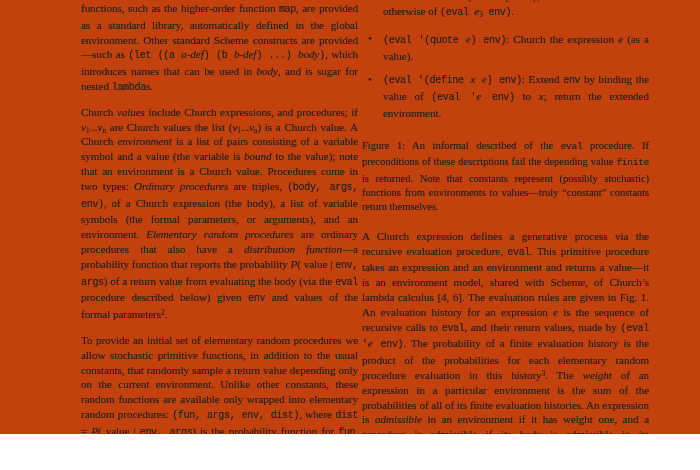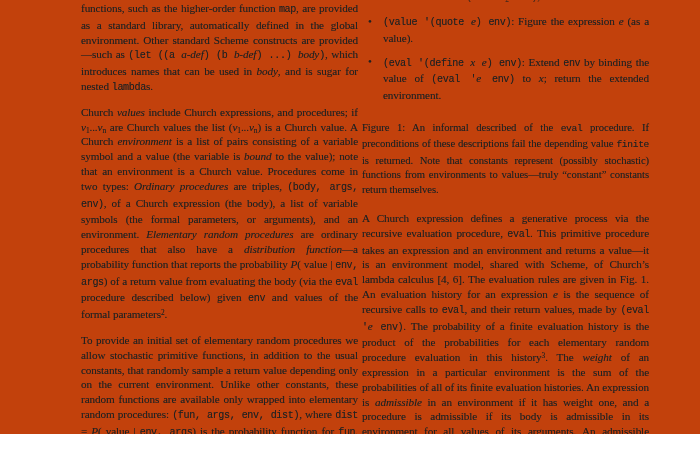--- a/index.html
+++ b/index.html
@@ -39,25 +39,26 @@
   <div class="col col-left">
     <p class="first-line-pad"><span>functions, such as the higher-order function </span><span class="sg-m">map</span><span>, are provided as a standard library, automatically defined in the global environment. Other standard Scheme constructs are provided—such as </span><span class="sg-m">(let ((a </span><span class="sg-i">a-def</span><span class="sg-m">) (b </span><span class="sg-i">b-def</span><span class="sg-m">) ...) </span><span class="sg-i">body</span><span class="sg-m">)</span><span>, which introduces names that can be used in </span><span class="sg-i">body</span><span>, and is sugar for nested </span><span class="sg-m">lambda</span><span>s.</span></p>
     <p class="p-gap"><span>Church </span><span class="sg-i">values</span><span> include Church expressions, and procedures; if </span><span class="sg-i">v</span><span class="sg-sub">1</span><span>...</span><span class="sg-i">v</span><span class="sg-sub">n</span><span> are Church values the list (</span><span class="sg-i">v</span><span class="sg-sub">1</span><span>...</span><span class="sg-i">v</span><span class="sg-sub">n</span><span>) is a Church value. A Church </span><span class="sg-i">environment</span><span> is a list of pairs consisting of a variable symbol and a value (the variable is </span><span class="sg-i">bound</span><span> to the value); note that an environment is a Church value. Procedures come in two types: </span><span class="sg-i">Ordinary procedures</span><span> are triples, </span><span class="sg-m">(body, args, env)</span><span>, of a Church expression (the body), a list of variable symbols (the formal parameters, or arguments), and an environment. </span><span class="sg-i">Elementary random procedures</span><span> are ordinary procedures that also have a </span><span class="sg-i">distribution function</span><span>—a probability function that reports the probability </span><span class="sg-i">P</span><span>( value | </span><span class="sg-m">env, args</span><span>) of a return value from evaluating the body (via the </span><span class="sg-m">eval</span><span> procedure described below) given </span><span class="sg-m">env</span><span> and values of the formal parameters</span><span class="sg-sup">2</span><span>.</span></p>
     <p class="p-gap-lg"><span>To provide an initial set of elementary random procedures we allow stochastic primitive functions, in addition to the usual constants, that randomly sample a return value depending only on the current environment. Unlike other constants, these random functions are available only wrapped into elementary random procedures: </span><span class="sg-m">(fun, args, env, dist)</span><span>, where </span><span class="sg-m">dist</span><span> = </span><span class="sg-i">P</span><span>( value | </span><span class="sg-m">env, args</span><span>) is the probability function for </span><span class="sg-m">fun</span><span>. We include several elementary random procedures, such as </span><span class="sg-m">flip</span><span> which flips a fair coin (</span><span class="sg-m">flip</span><span>).</span></p>
   </div>
 
   <div class="col col-right">
     <div class="cut-top">
       <div class="cut-inner"><span>return the value of </span><span class="sg-m">(eval </span><span class="sg-i">e</span><span class="sg-sub">2</span><span class="sg-m"> env)</span><span>,</span></div>
     </div>
+    <p class="cont-line"><span>otherwise of </span><span class="sg-m">(eval </span><span class="sg-i">e</span><span class="sg-sub">3</span><span class="sg-m"> env)</span><span>.</span></p>
 
     <ul class="bullets">
       <li>
         <span class="bullet-marker">•</span>
-        <span><span class="sg-m">(value '(quote </span><span class="sg-i">e</span><span class="sg-m">) env)</span><span>: Figure the expression </span><span class="sg-i">e</span><span> (as a value).</span></span>
+        <span><span class="sg-m">(eval '(quote </span><span class="sg-i">e</span><span class="sg-m">) env)</span><span>: Church the expression </span><span class="sg-i">e</span><span> (as a value).</span></span>
       </li>
       <li>
         <span class="bullet-marker">•</span>
         <span><span class="sg-m">(eval '(define </span><span class="sg-i">x</span><span class="sg-m"> </span><span class="sg-i">e</span><span class="sg-m">) env)</span><span>: Extend </span><span class="sg-m">env</span><span> by binding the value of </span><span class="sg-m">(eval '</span><span class="sg-i">e</span><span class="sg-m"> env)</span><span> to </span><span class="sg-i">x</span><span>; return the extended environment.</span></span>
       </li>
     </ul>
 
     <p class="caption"><span>Figure 1: An informal described of the </span><span class="sg-m">eval</span><span> procedure. If preconditions of these descriptions fail the depending value </span><span class="sg-m">finite</span><span> is returned. Note that constants represent (possibly stochastic) functions from environments to values—truly “constant” constants return themselves.</span></p>
 
     <p class="main-para"><span>A Church expression defines a generative process via the recursive evaluation procedure, </span><span class="sg-m">eval</span><span>. This primitive procedure takes an expression and an environment and returns a value—it is an environment model, shared with Scheme, of Church’s lambda calculus [4, 6]. The evaluation rules are given in Fig. 1. An evaluation history for an expression </span><span class="sg-i">e</span><span> is the sequence of recursive calls to </span><span class="sg-m">eval</span><span>, and their return values, made by </span><span class="sg-m">(eval '</span><span class="sg-i">e</span><span class="sg-m"> env)</span><span>. The probability of a finite evaluation history is the product of the probabilities for each elementary random procedure evaluation in this history</span><span class="sg-sup">3</span><span>. The </span><span class="sg-i">weight</span><span> of an expression in a particular environment is the sum of the probabilities of all of its finite evaluation histories. An expression is </span><span class="sg-i">admissible</span><span> in an environment if it has weight one, and a procedure is admissible if its body is admissible in its environment for all values of its arguments. An admissible expression defines a distribution on evaluation histories, and hence a distribution on values.</span></p>

